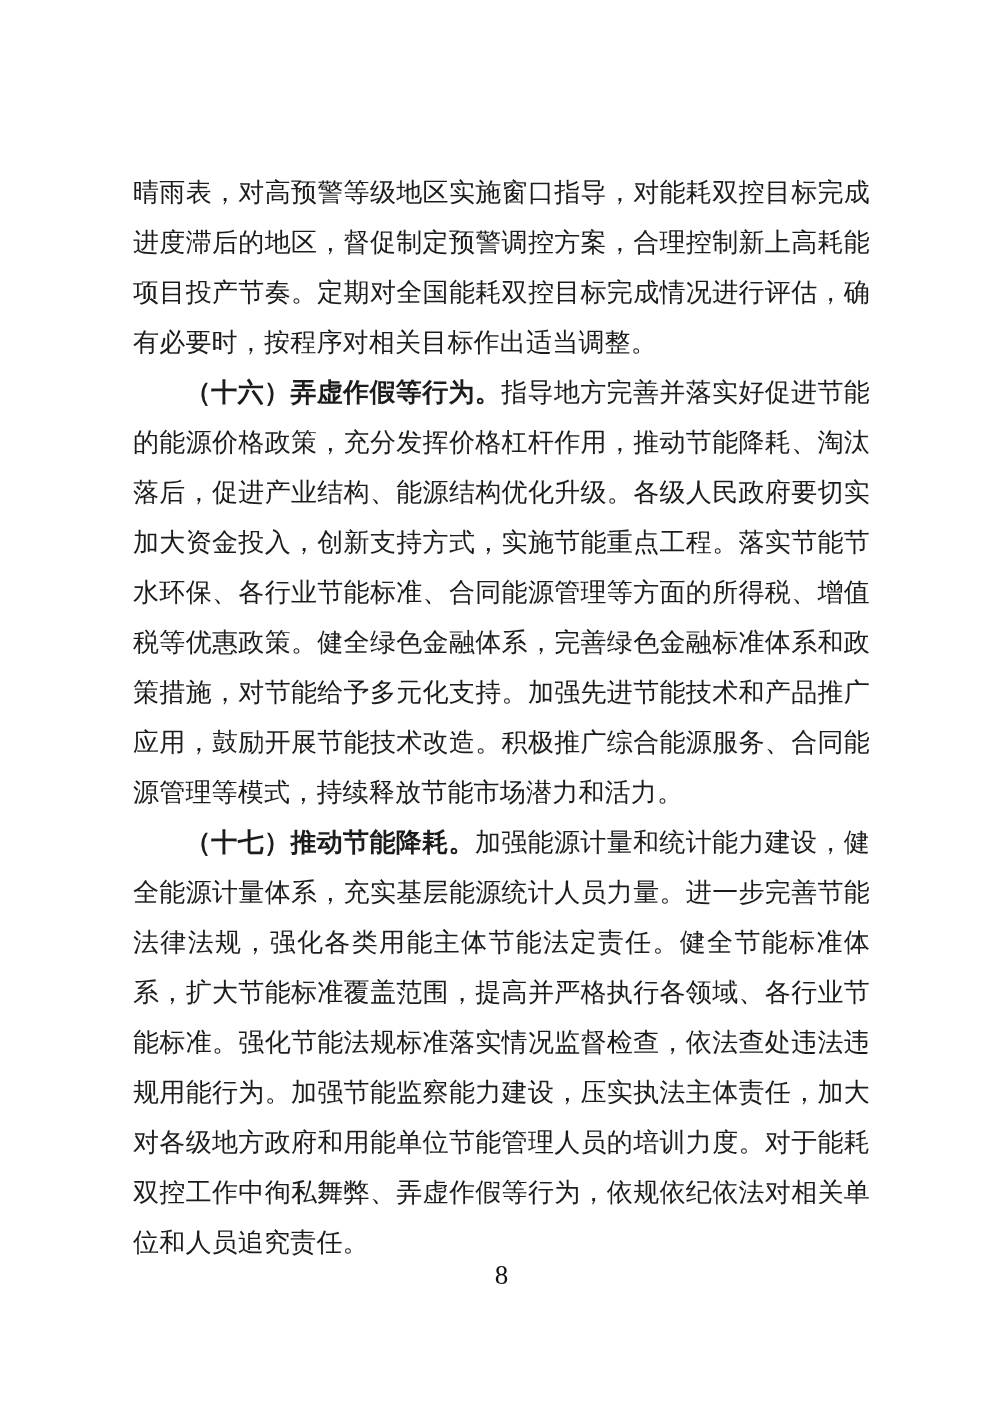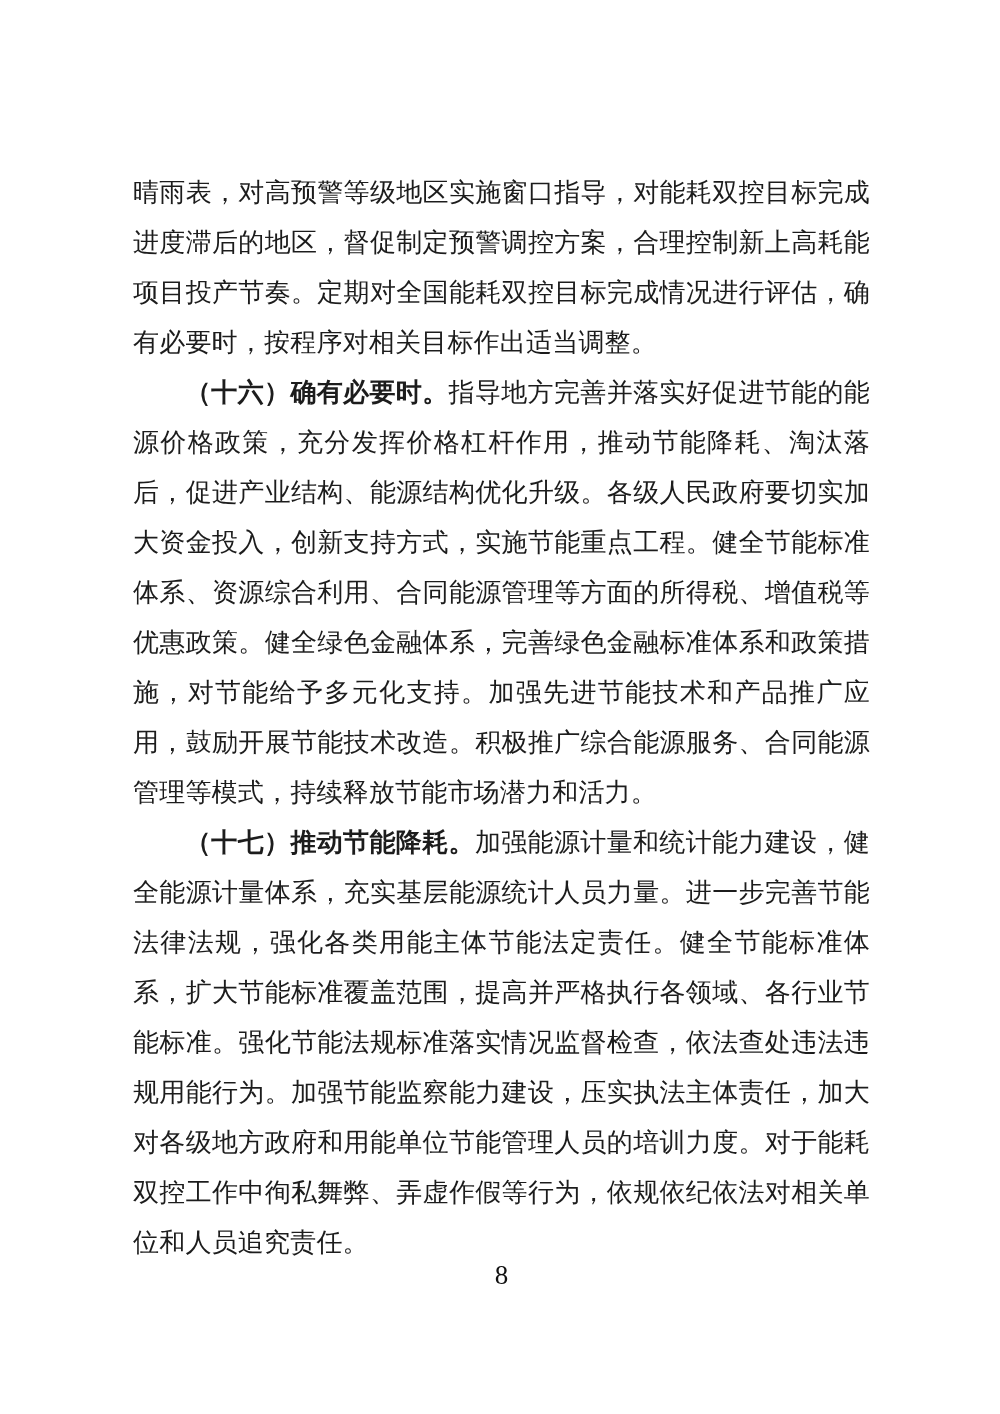--- a/index.html
+++ b/index.html
@@ -52,21 +52,21 @@
 </style>
 </head>
 <body>
 
 <div class="page">
 
   <div class="text-block">
 
     <p class="para"><span class="lead"></span><span>晴雨表，对高预警等级地区实施窗口指导，对能耗双控目标完成进度滞后的地区，督促制定预警调控方案，合理控制新上高耗能项目投产节奏。定期对全国能耗双控目标完成情况进行评估，确有必要时，按程序对相关目标作出适当调整。</span></p>
 
-    <p class="para indented"><span class="lead">（十六）确有必要时。</span><span>指导地方完善并落实好促进节能的能源价格政策，充分发挥价格杠杆作用，推动节能降耗、淘汰落后，促进产业结构、能源结构优化升级。各级人民政府要切实加大资金投入，创新支持方式，实施节能重点工程。健全节能标准体系、资源综合利用、合同能源管理等方面的所得税、增值税等优惠政策。健全绿色金融体系，完善绿色金融标准体系和政策措施，对节能给予多元化支持。加强先进节能技术和产品推广应用，鼓励开展节能技术改造。积极推广综合能源服务、合同能源管理等模式，持续释放节能市场潜力和活力。</span></p>
+    <p class="para indented"><span class="lead">（十六）弄虚作假等行为。</span><span>指导地方完善并落实好促进节能的能源价格政策，充分发挥价格杠杆作用，推动节能降耗、淘汰落后，促进产业结构、能源结构优化升级。各级人民政府要切实加大资金投入，创新支持方式，实施节能重点工程。落实节能节水环保、各行业节能标准、合同能源管理等方面的所得税、增值税等优惠政策。健全绿色金融体系，完善绿色金融标准体系和政策措施，对节能给予多元化支持。加强先进节能技术和产品推广应用，鼓励开展节能技术改造。积极推广综合能源服务、合同能源管理等模式，持续释放节能市场潜力和活力。</span></p>
 
     <p class="para indented"><span class="lead">（十七）推动节能降耗。</span><span>加强能源计量和统计能力建设，健全能源计量体系，充实基层能源统计人员力量。进一步完善节能法律法规，强化各类用能主体节能法定责任。健全节能标准体系，扩大节能标准覆盖范围，提高并严格执行各领域、各行业节能标准。强化节能法规标准落实情况监督检查，依法查处违法违规用能行为。加强节能监察能力建设，压实执法主体责任，加大对各级地方政府和用能单位节能管理人员的培训力度。对于能耗双控工作中徇私舞弊、弄虚作假等行为，依规依纪依法对相关单位和人员追究责任。</span></p>
 
   </div>
 
   <div class="page-number">8</div>
 
 </div>
 
 </body></html>

